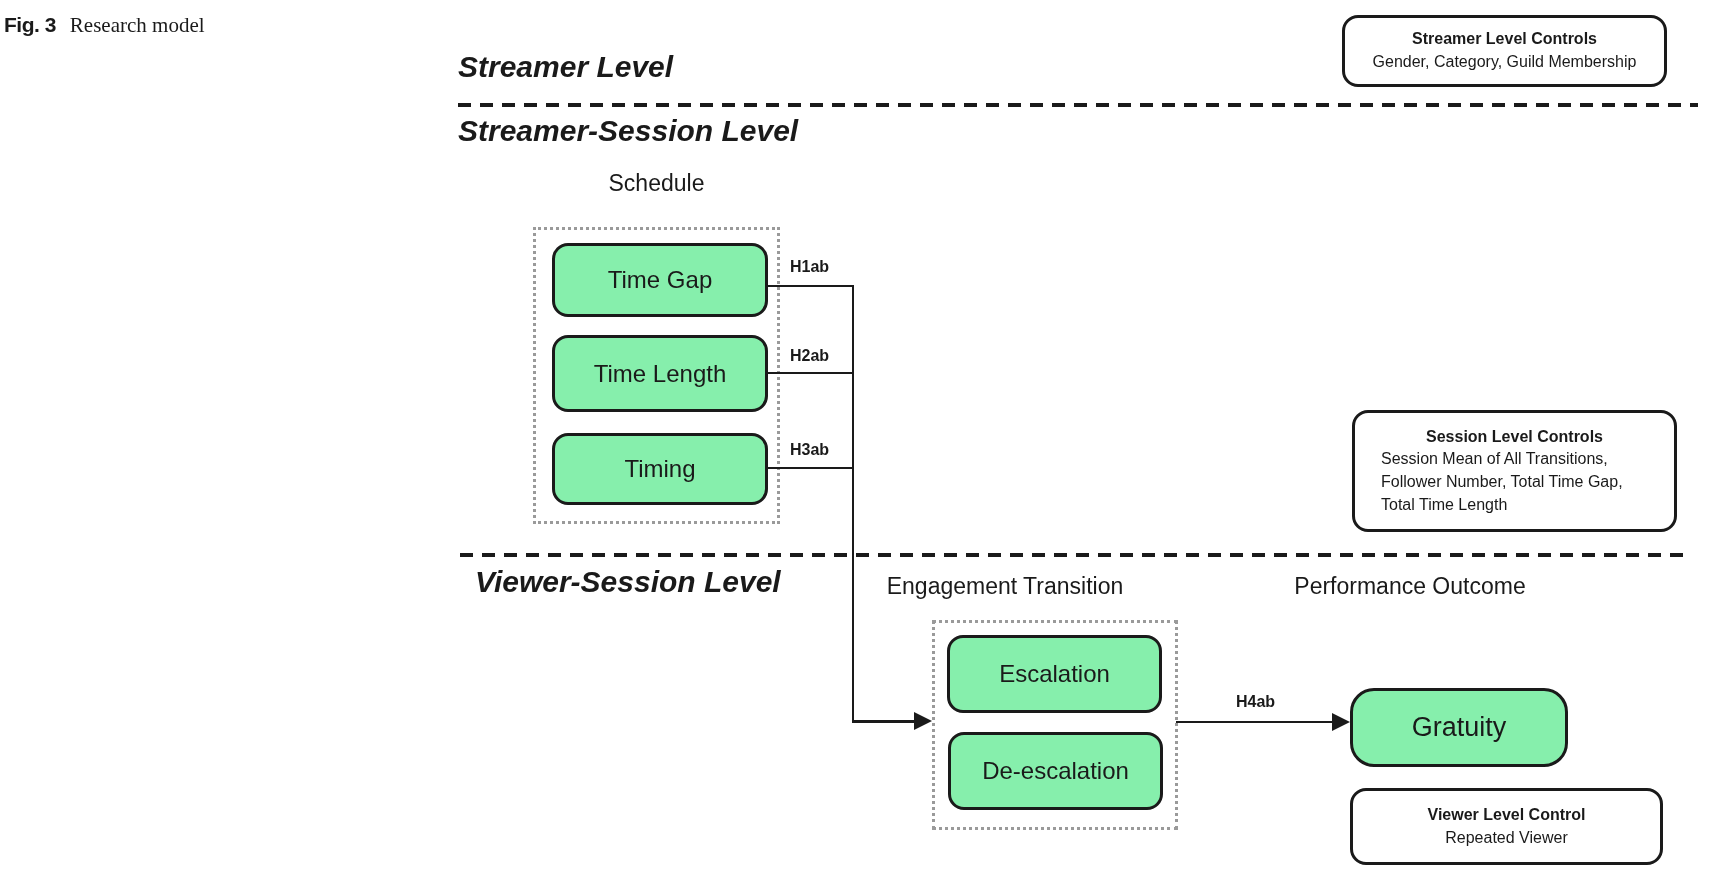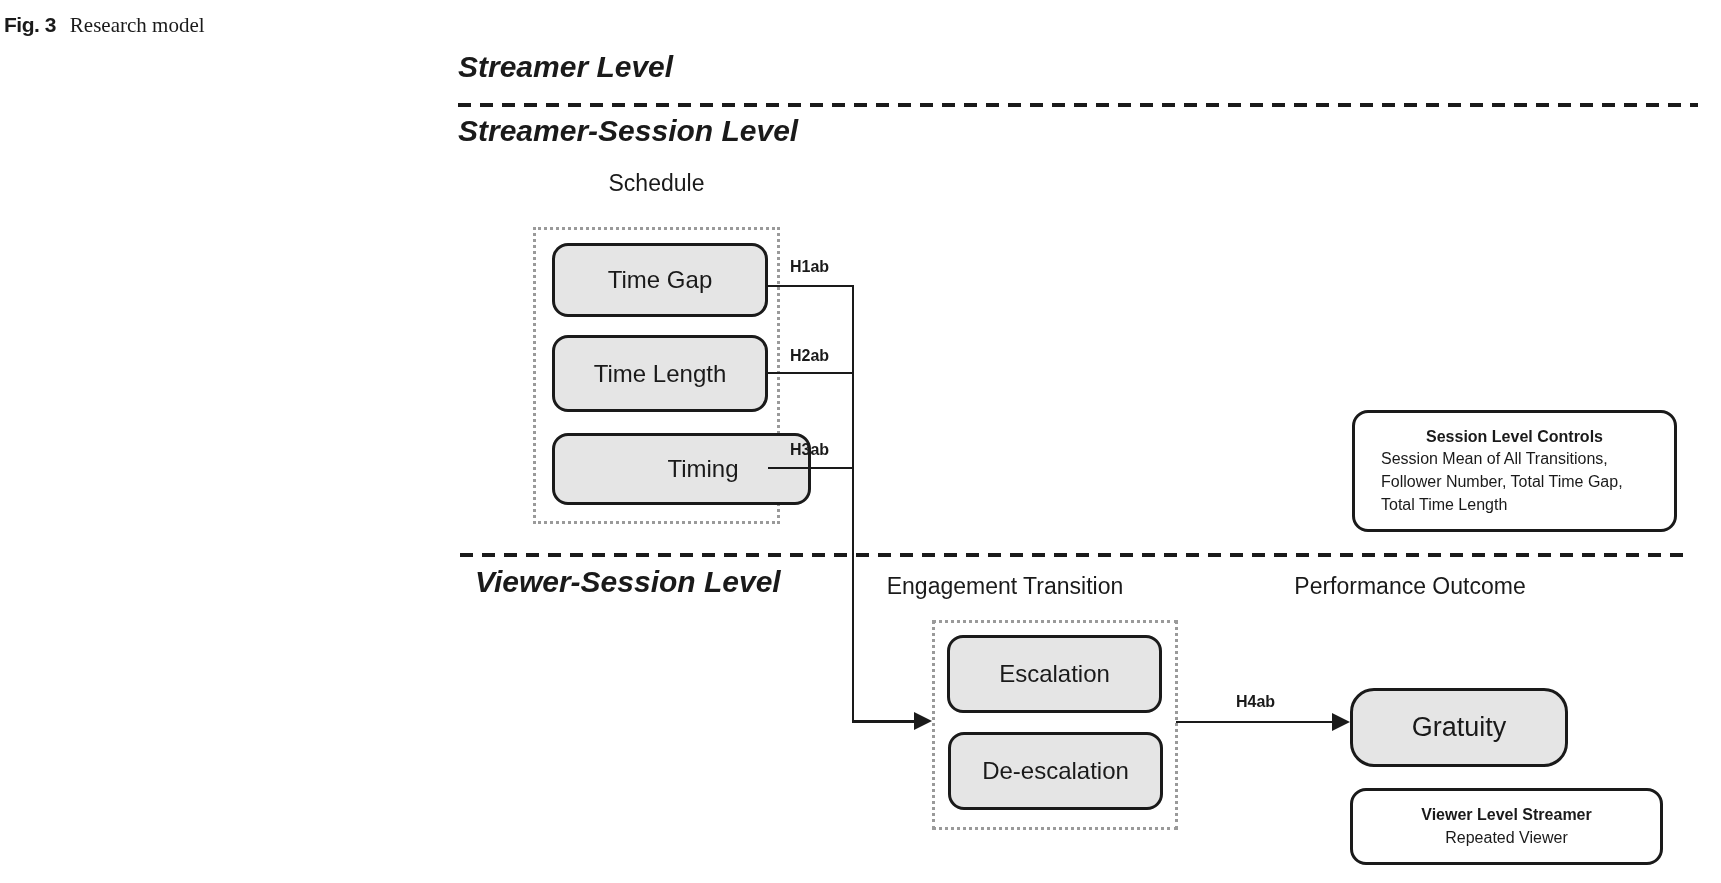--- a/index.html
+++ b/index.html
@@ -8,21 +8,21 @@
     font-family:"Liberation Sans",sans-serif;color:#1a1a1a;overflow:hidden;
   }
   .fig-caption{position:absolute;left:4px;top:13px;font-size:21px;white-space:nowrap;}
   .fig-label{font-weight:bold;font-family:"Liberation Sans",sans-serif;letter-spacing:-0.5px;}
   .fig-title{font-family:"Liberation Serif",serif;margin-left:14px;}
   .section-label{position:absolute;font-weight:bold;font-style:italic;font-size:30px;white-space:nowrap;}
   .divider{position:absolute;height:4px;background:repeating-linear-gradient(90deg,#1a1a1a 0 13px,transparent 13px 22px);}
   .group-title{position:absolute;font-weight:normal;font-size:23px;text-align:center;white-space:nowrap;}
   .dotted-group{position:absolute;border:3px dotted #9a9a9a;background:transparent;}
   .node{
-    position:absolute;border:3px solid #1a1a1a;border-radius:16px;background:#e5e5e5;
+    position:absolute;border:3px solid #1a1a1a;border-radius:16px;background:#86efac;
     display:flex;align-items:center;justify-content:center;font-size:24px;text-align:center;
   }
   .node.big{font-size:27px;border-radius:24px;}
   .control-box{
     position:absolute;border:3px solid #1a1a1a;border-radius:16px;background:#fff;
     font-size:16px;line-height:1.42;display:flex;flex-direction:column;justify-content:center;
   }
   .control-box.centered{align-items:center;text-align:center;}
   .control-title{font-weight:bold;text-align:center;}
   .control-lines{padding-left:26px;padding-right:8px;}
@@ -50,21 +50,21 @@
   <div class="section-label" style="left:475px;top:565px;">Viewer-Session Level</div>
 
   <div class="group-title" style="left:533px;top:170px;width:247px;">Schedule</div>
   <div class="dotted-group" style="left:533px;top:227px;width:241px;height:291px;"></div>
   <div class="node" style="left:552px;top:243px;width:210px;height:68px;">
       <span>Time Gap</span>
     </div>
   <div class="node" style="left:552px;top:335px;width:210px;height:71px;">
       <span>Time Length</span>
     </div>
-  <div class="node" style="left:552px;top:433px;width:210px;height:66px;padding-left:43px;">
+  <div class="node" style="left:552px;top:433px;width:210px;height:66px;">
       <span>Timing</span>
     </div>
 
   <div class="cline" style="left:768px;top:285px;width:86px;height:2px;"></div>
   <div class="cline" style="left:768px;top:372px;width:86px;height:2px;"></div>
   <div class="cline" style="left:768px;top:467px;width:86px;height:2px;"></div>
   <div class="cline" style="left:852px;top:285px;width:2px;height:437px;"></div>
   <div class="cline" style="left:852px;top:720px;width:64px;height:3px;"></div>
   <div class="arrowhead" style="left:914px;top:712px;"></div>
 
@@ -83,28 +83,32 @@
 
   <div class="cline" style="left:1176px;top:721px;width:156px;height:2px;"></div>
   <div class="arrowhead" style="left:1332px;top:713px;"></div>
   <div class="h-label" style="left:1236px;top:693px;">H4ab</div>
 
   <div class="group-title" style="left:1260px;top:573px;width:300px;">Performance Outcome</div>
   <div class="node big" style="left:1350px;top:688px;width:212px;height:73px;">
       <span>Gratuity</span>
     </div>
 
+  <div class="control-box centered" style="left:1342px;top:15px;width:319px;height:66px;">
+    <div class="control-title">Streamer Level Controls</div>
+    <div>Gender, Category, Guild Membership</div>
+  </div>
 
   <div class="control-box" style="left:1352px;top:410px;width:319px;height:116px;">
     <div class="control-title">Session Level Controls</div>
     <div class="control-lines">
       <div>Session Mean of All Transitions,</div>
       <div>Follower Number, Total Time Gap,</div>
       <div>Total Time Length</div>
     </div>
   </div>
 
   <div class="control-box centered" style="left:1350px;top:788px;width:307px;height:71px;">
-    <div class="control-title">Viewer Level Streamer</div>
+    <div class="control-title">Viewer Level Control</div>
     <div>Repeated Viewer</div>
   </div>
 
 </div>
 
 </body></html>

